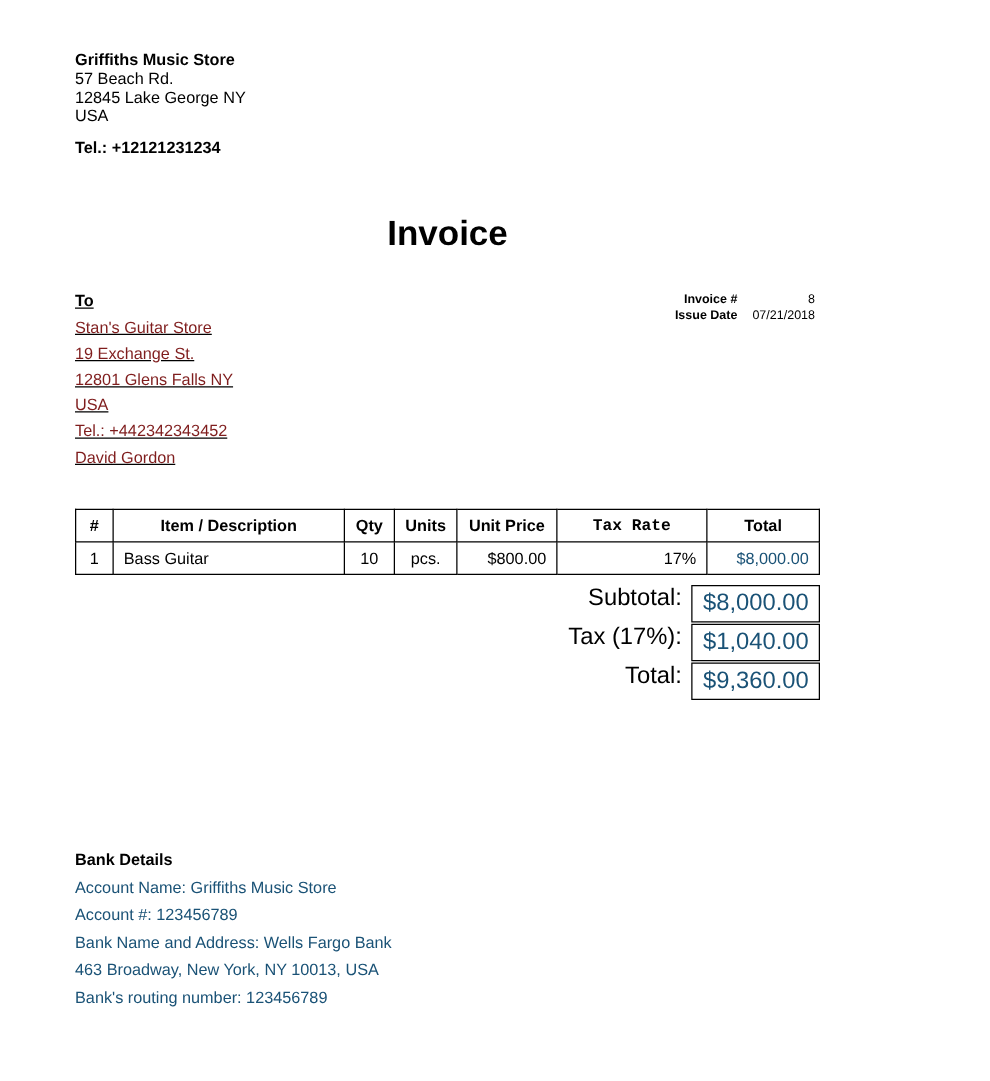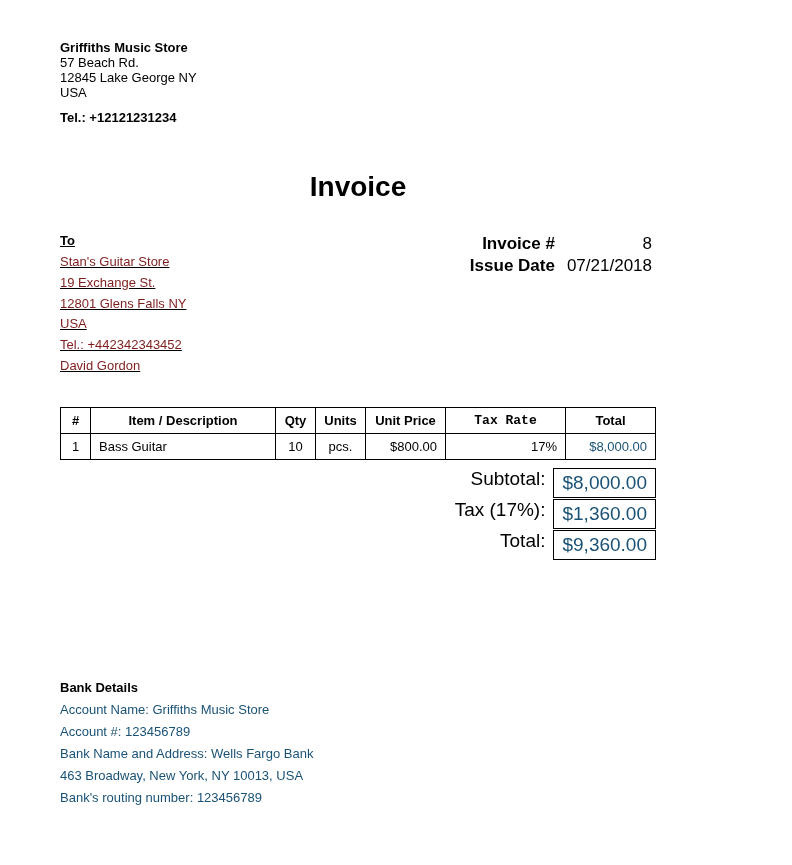--- a/index.html
+++ b/index.html
@@ -69,21 +69,21 @@
     }
 
     .to-section .client-info {
       color: #7f1d1d;
       font-size: 13px;
       line-height: 1.6;
     }
 
     .invoice-meta {
       text-align: right;
-      font-size: 17px;
+      font-size: 10px;
     }
 
     .invoice-meta table {
       border-collapse: collapse;
     }
 
     .invoice-meta td {
       padding: 1px 4px;
     }
 
@@ -250,21 +250,21 @@
       </tbody>
   </table>
 
   <div class="totals-section">
     <div class="totals-row">
       <span class="totals-label">Subtotal:</span>
       <span class="totals-value">$8,000.00</span>
     </div>
     <div class="totals-row">
       <span class="totals-label">Tax (17%):</span>
-      <span class="totals-value">$1,360.00</span>
+      <span class="totals-value">$1,040.00</span>
     </div>
     <div class="totals-row">
       <span class="totals-label">Total:</span>
       <span class="totals-value">$9,360.00</span>
     </div>
   </div>
 
   <div class="bank-details">
     <div class="bank-title">Bank Details</div>
     <div class="bank-line">Account Name: Griffiths Music Store</div>

